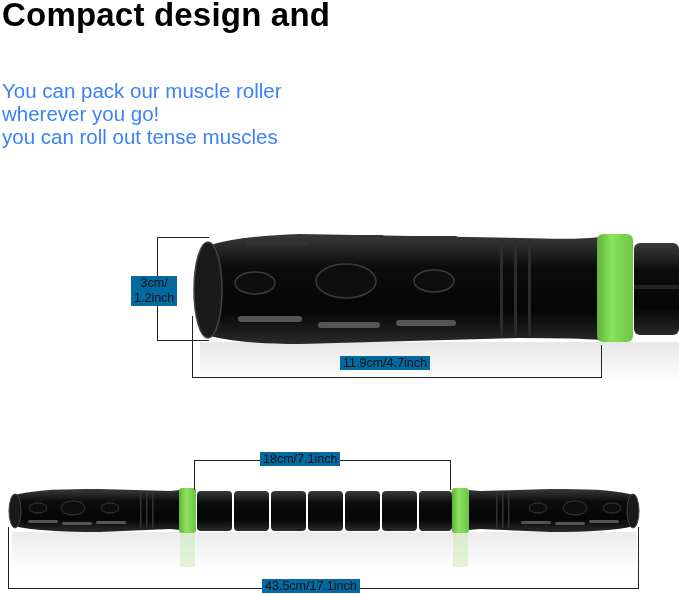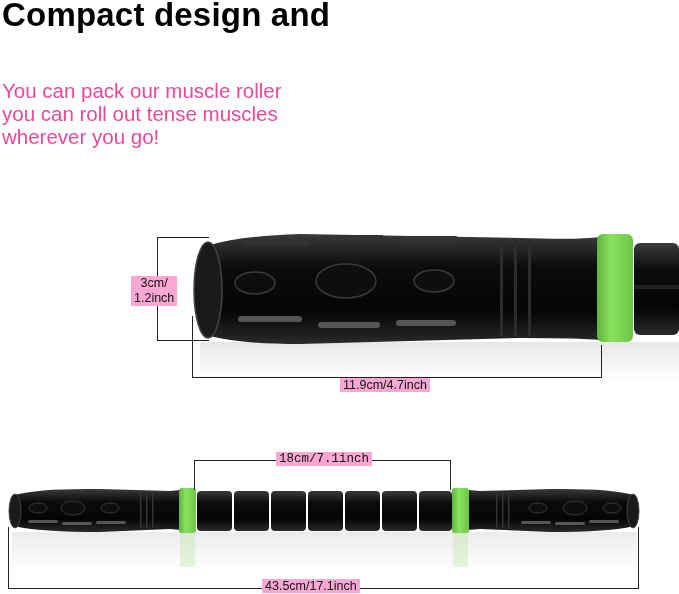--- a/index.html
+++ b/index.html
@@ -1,34 +1,34 @@
 <!DOCTYPE html>
 <html><head>
   <meta charset="utf-8">
   <style>
     * { margin:0; padding:0; box-sizing:border-box; }
     html, body { width:679px; height:594px; background:#ffffff; overflow:hidden; }
     body { position:relative; font-family:"Liberation Sans", sans-serif; color:#000; }
     .headline { position:absolute; left:2px; top:-4px; font-size:33px; font-weight:bold; line-height:37px; letter-spacing:0.2px; }
-    .desc { position:absolute; left:2px; top:79px; font-size:20.5px; line-height:23px; color:#ec4899; }
-    .dim-label { position:absolute; font-size:12.5px; color:#111; white-space:nowrap; background:#f9a8d4; padding:0 3px; line-height:14px; }
+    .desc { position:absolute; left:2px; top:79px; font-size:20.5px; line-height:23px; color:#3b82f6; }
+    .dim-label { position:absolute; font-size:12.5px; color:#111; white-space:nowrap; background:#0369a1; padding:0 3px; line-height:14px; }
     .line { position:absolute; background:#222; }
     svg { position:absolute; overflow:visible; }
   </style>
 </head>
 <body>
 
 <div class="headline">
   <div>Compact design and</div>
 </div>
 
 <div class="desc">
   <div>You can pack our muscle roller</div>
+  <div>wherever you go!</div>
   <div>you can roll out tense muscles</div>
-  <div>wherever you go!</div>
 </div>
 
 <svg width="679" height="594" style="left:0;top:0;">
   <defs>
     <linearGradient id="blk" x1="0" y1="0" x2="0" y2="1">
       <stop offset="0" stop-color="#3a3a3a"></stop>
       <stop offset="0.3" stop-color="#0c0c0c"></stop>
       <stop offset="0.7" stop-color="#050505"></stop>
       <stop offset="1" stop-color="#2a2a2a"></stop>
     </linearGradient>
@@ -75,21 +75,21 @@
 <div class="line" style="left:157px;top:237px;width:1px;height:104px;"></div>
 <div class="line" style="left:157px;top:340px;width:52px;height:1px;"></div>
 <div class="dim-label" style="left:131px;top:276px;text-align:center;line-height:15px;">
   <div>3cm/</div>
   <div>1.2inch</div>
 </div>
 
 <div class="line" style="left:192px;top:316px;width:1px;height:62px;"></div>
 <div class="line" style="left:192px;top:377px;width:410px;height:1px;"></div>
 <div class="line" style="left:601px;top:345px;width:1px;height:33px;"></div>
-<div class="dim-label" style="left:340px;top:378px;">11.9cm/4.7inch</div>
+<div class="dim-label" style="left:340px;top:356px;">11.9cm/4.7inch</div>
 
 <svg width="679" height="594" style="left:0;top:0;">
 
   <rect x="12" y="532" width="625" height="40" fill="url(#refl)" opacity="0.5"></rect>
   <rect x="180" y="532" width="15" height="35" fill="#bfe9a8" opacity="0.4"></rect>
   <rect x="453" y="532" width="15" height="35" fill="#bfe9a8" opacity="0.4"></rect>
 
   <path d="M14,495 Q40,488 100,489 L170,491 L180,490 L180,530 L170,529 L100,532 Q40,532 14,526 Z" fill="url(#blk)"></path>
   <ellipse cx="15" cy="511" rx="6" ry="17" fill="#1a1a1a" stroke="#444"></ellipse>
   <ellipse cx="38" cy="508" rx="9" ry="5" fill="#0e0e0e" stroke="#3a3a3a"></ellipse>
@@ -123,18 +123,18 @@
   <ellipse cx="575" cy="508" rx="12" ry="7" fill="#0e0e0e" stroke="#3a3a3a"></ellipse>
   <ellipse cx="612" cy="508" rx="9" ry="5" fill="#0e0e0e" stroke="#3a3a3a"></ellipse>
   <rect x="521" y="521" width="30" height="3" rx="1.5" fill="#555"></rect>
   <rect x="555" y="522" width="30" height="3" rx="1.5" fill="#555"></rect>
   <rect x="589" y="520" width="30" height="3" rx="1.5" fill="#555"></rect>
 </svg>
 
 <div class="line" style="left:194px;top:460px;width:1px;height:30px;"></div>
 <div class="line" style="left:194px;top:460px;width:257px;height:1px;"></div>
 <div class="line" style="left:450px;top:460px;width:1px;height:30px;"></div>
-<div class="dim-label" style="left:276px;top:452px;font-family:Liberation Mono, monospace;">18cm/7.1inch</div>
+<div class="dim-label" style="left:260px;top:452px;">18cm/7.1inch</div>
 
 <div class="line" style="left:8px;top:527px;width:1px;height:62px;"></div>
 <div class="line" style="left:8px;top:588px;width:630px;height:1px;"></div>
 <div class="line" style="left:638px;top:527px;width:1px;height:62px;"></div>
 <div class="dim-label" style="left:262px;top:579px;">43.5cm/17.1inch</div>
 
 </body></html>

